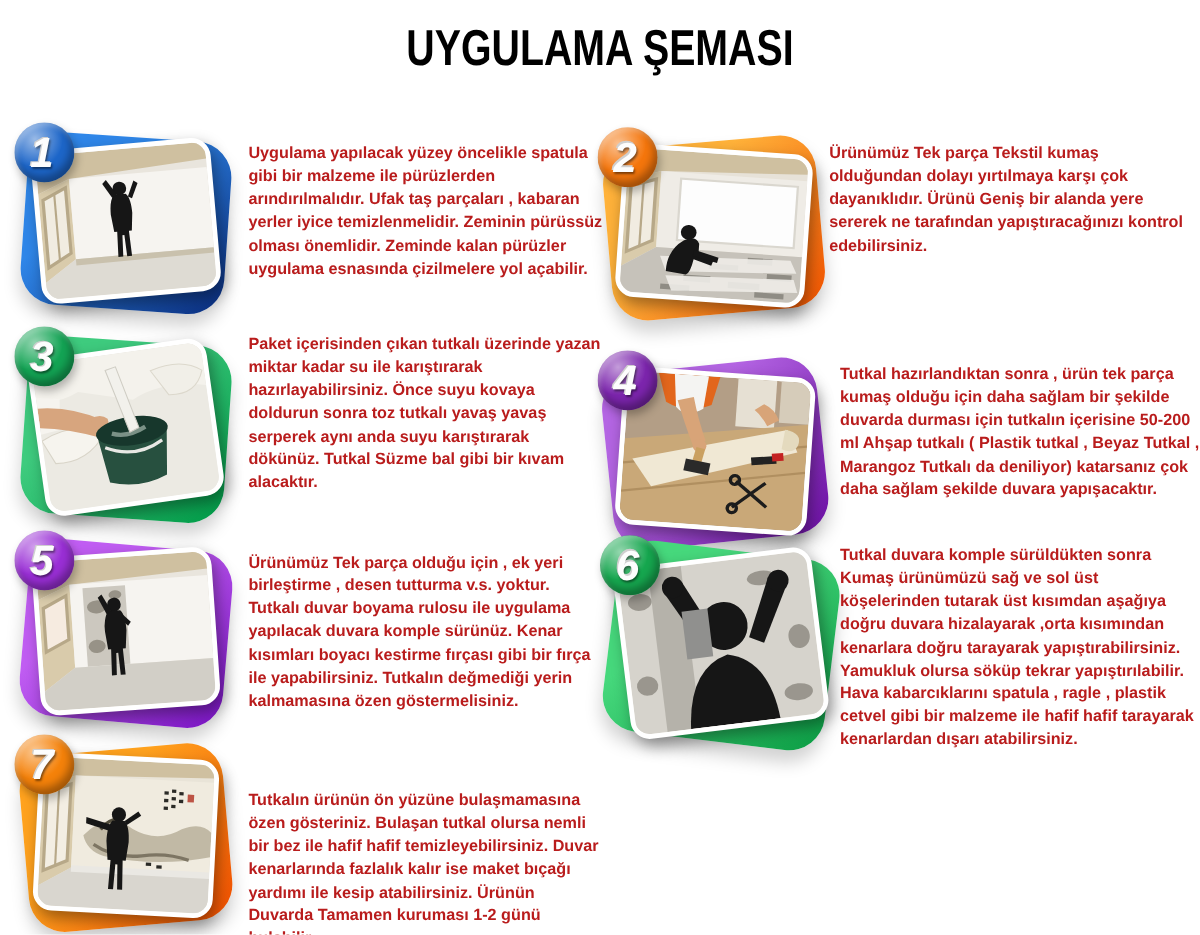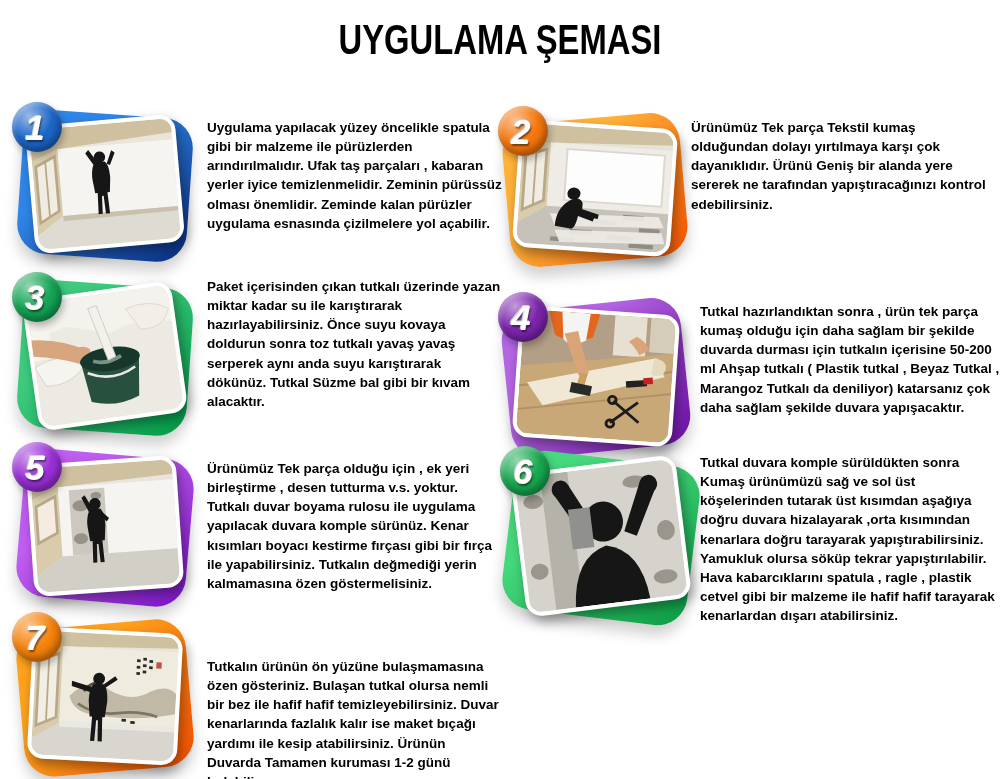--- a/index.html
+++ b/index.html
@@ -29,21 +29,21 @@
     background:radial-gradient(circle at 34% 28%,rgba(255,255,255,.55),rgba(255,255,255,0) 48%),var(--badge);
     box-shadow:inset -3px -5px 7px rgba(0,0,0,.35),inset 2px 3px 4px rgba(255,255,255,.35),2px 4px 7px rgba(0,0,0,.28);
     display:flex;align-items:center;justify-content:center;
   }
   .badge span{
     font-size:35px;font-weight:bold;font-style:italic;color:#fdfdfd;line-height:1;
     text-shadow:-1px -1px 0 #cfcfcf,1px 2px 2px rgba(0,0,0,.5);
     transform:translateX(-2px);
   }
   .step-text{
-    position:absolute;font-size:13.5px;font-weight:bold;line-height:1.42;color:#000000;
+    position:absolute;font-size:13.5px;font-weight:bold;line-height:1.42;color:#b91c1c;
     text-align:left;
   }
   .sil{fill:#161616;}
 </style>
 </head>
 <body>
 
 <div class="page">
 
   <div class="title">UYGULAMA ŞEMASI</div>

